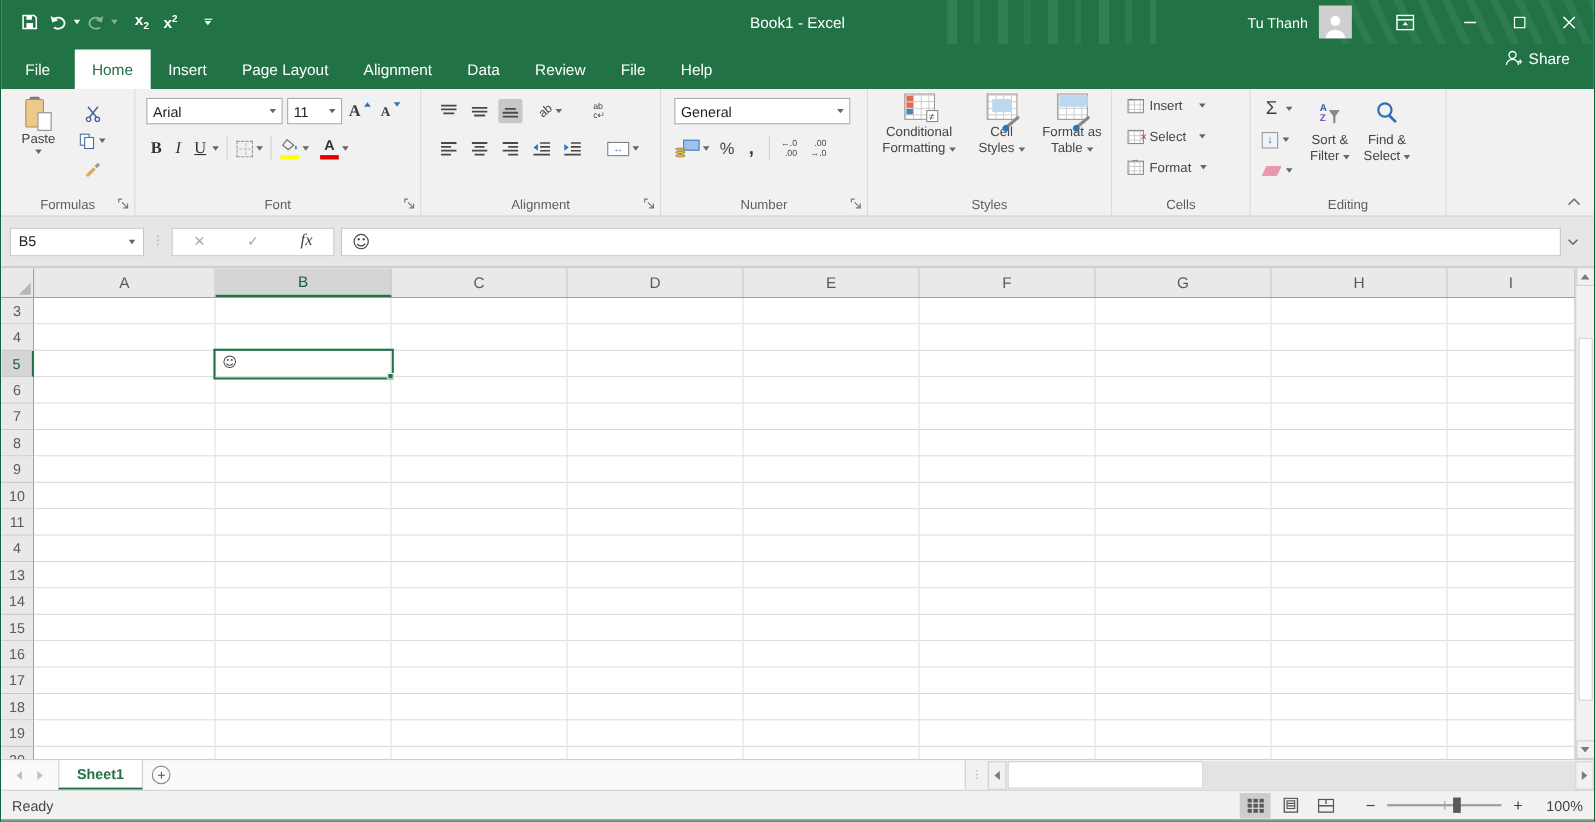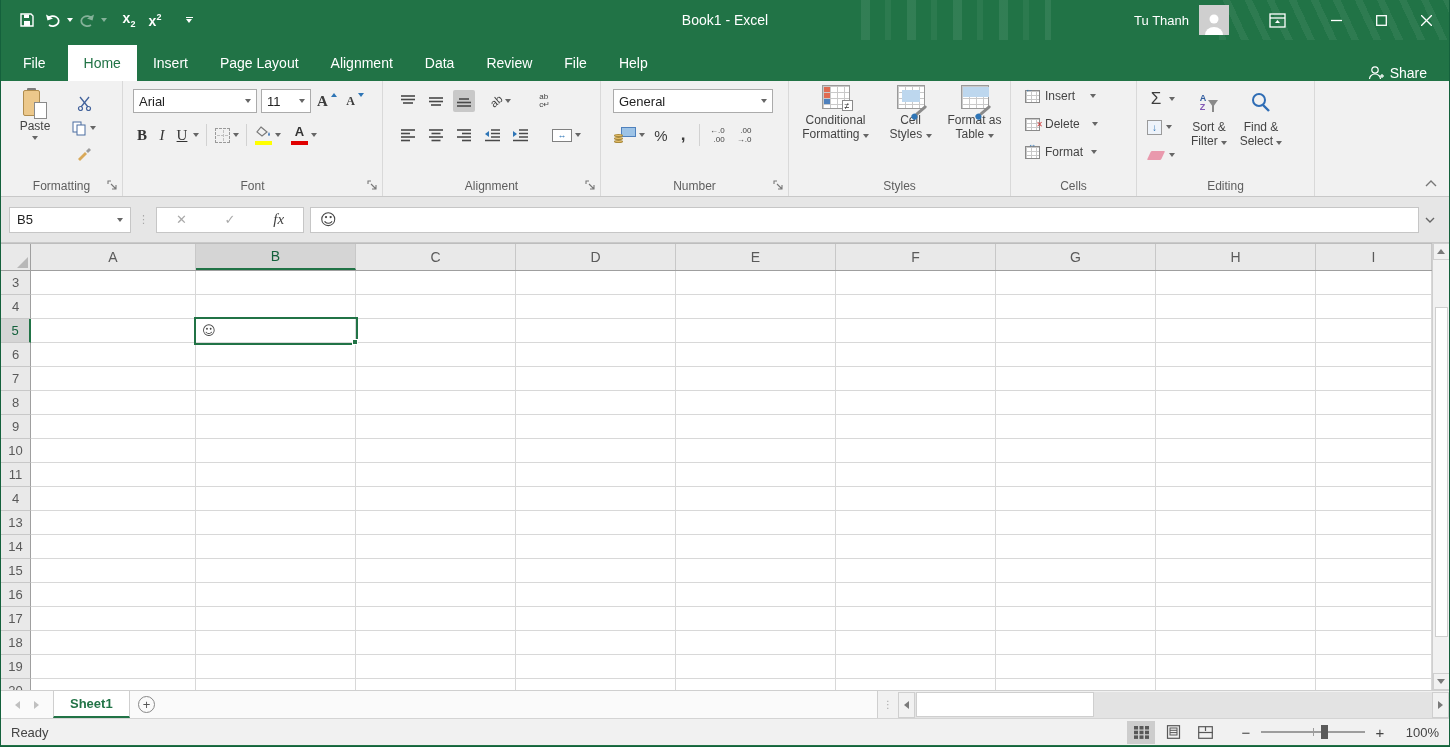--- a/index.html
+++ b/index.html
@@ -24,21 +24,21 @@
 .username{font-size:13px;margin-right:10px}
 .avatar{width:30px;height:30px;background:#cfcfcf;display:flex;align-items:flex-end;justify-content:center;overflow:hidden;margin-right:26px}
 .winbtn{width:45px;height:40px;display:flex;align-items:center;justify-content:center}
 .ribopts{margin-right:14px}
 
 .tabrow{position:absolute;left:0;top:40px;width:100%;height:41px;background:#217346;display:flex;align-items:flex-end;color:#fff;font-size:14px}
 .rtab{height:36px;display:flex;align-items:center;padding:0 16px;cursor:default}
 .rtab.file{padding:0 22px;font-size:14px}
 .rtab.active{background:#fff;color:#217346}
 .tellme{display:flex;align-items:center;gap:10px;height:36px;margin-left:18px;font-size:14px}
-.share{margin-left:auto;display:flex;align-items:flex-end;gap:6px;height:36px;padding:0 22px;font-size:14px}
+.share{margin-left:auto;display:flex;align-items:flex-start;gap:6px;height:36px;padding:0 22px;font-size:14px}
 
 .ribbon{position:absolute;left:0;top:81px;width:100%;height:116px;background:#f1f1f1;border-bottom:1px solid #c8c8c8;display:flex;font-size:12px;color:#444}
 .rgroup{position:relative;height:100%;border-right:1px solid #d9d9d9;flex:none}
 .gbody{height:92px;padding-top:5px}
 .glabel{position:absolute;bottom:3px;width:100%;text-align:center;font-size:12px;color:#5e5e5e}
 .glauncher{position:absolute;right:3px;bottom:4px;width:14px;height:14px;display:flex;align-items:center;justify-content:center}
 .collapse{position:absolute;right:12px;bottom:6px}
 .rbtn{display:inline-flex;align-items:center;justify-content:center;gap:3px;border:1px solid transparent;cursor:default}
 
 .paste-big{display:flex;flex-direction:column;align-items:center;width:52px;margin-left:8px;float:left}
@@ -292,21 +292,21 @@
             <span class="caret"></span>
           </div>
           <div class="rbtn">
             <svg width="15" height="15" viewBox="0 0 15 15">
                 <path d="M1 13 L8 6 L10 8 L3 15 Z" fill="#d9a959"></path>
                 <path d="M9 5 L12 2 L14 4 L11 7 Z" fill="#9c9c9c"></path>
               </svg>
           </div>
         </div>
       </div>
-      <div class="glabel">Formatting</div>
+      <div class="glabel">Formulas</div>
       <div class="glauncher">
         <svg width="10" height="10" viewBox="0 0 10 10">
             <path d="M1 4 V1 H4 M4 4 L9 9 M9 5 V9 H5" fill="none" stroke="#777" stroke-width="1.1"></path>
           </svg>
       </div>
     </div>
 
     <div class="rgroup" style="width:260px">
       <div class="gbody font-body">
         <div class="frow">
@@ -537,21 +537,21 @@
           <span class="mini-grid">
               <span class="mini-mark" style="color:#2e75b6;left:-1px;top:-5px">←</span>
             </span>
           <span class="txt">Insert</span>
           <span class="caret" style="margin-left:10px"></span>
         </div>
         <div class="cellrow">
           <span class="mini-grid">
               <span class="mini-mark" style="color:#d03a3a;right:-4px;top:2px">✕</span>
             </span>
-          <span class="txt">Delete</span>
+          <span class="txt">Select</span>
           <span class="caret" style="margin-left:7px"></span>
         </div>
         <div class="cellrow">
           <span class="mini-grid">
               <span class="mini-mark" style="color:#2e75b6;left:2px;top:-6px">↔</span>
             </span>
           <span class="txt">Format</span>
           <span class="caret" style="margin-left:3px"></span>
         </div>
       </div>

